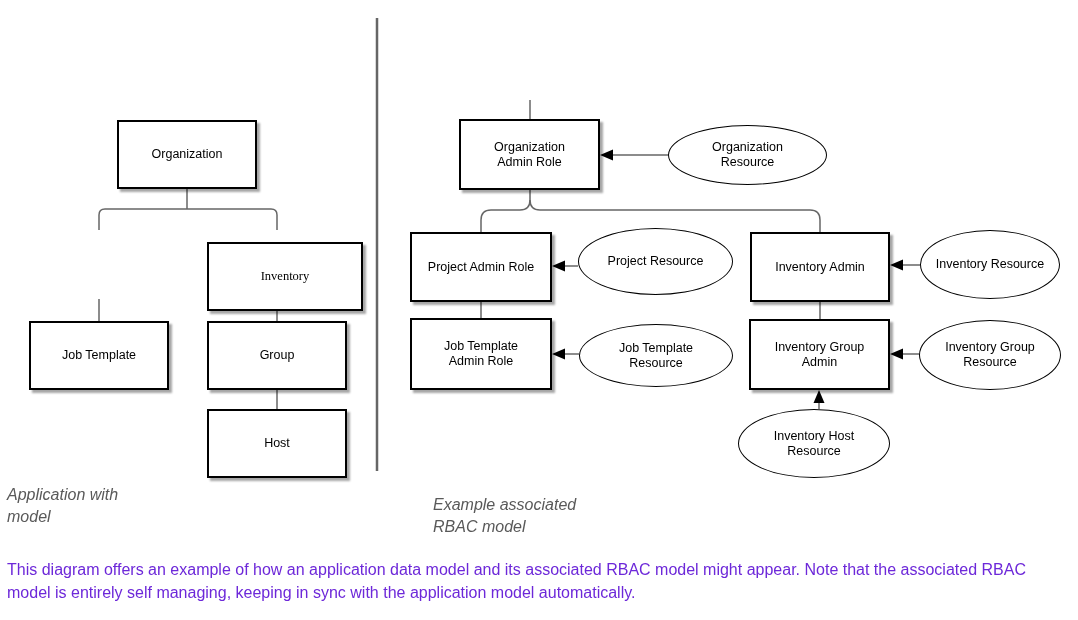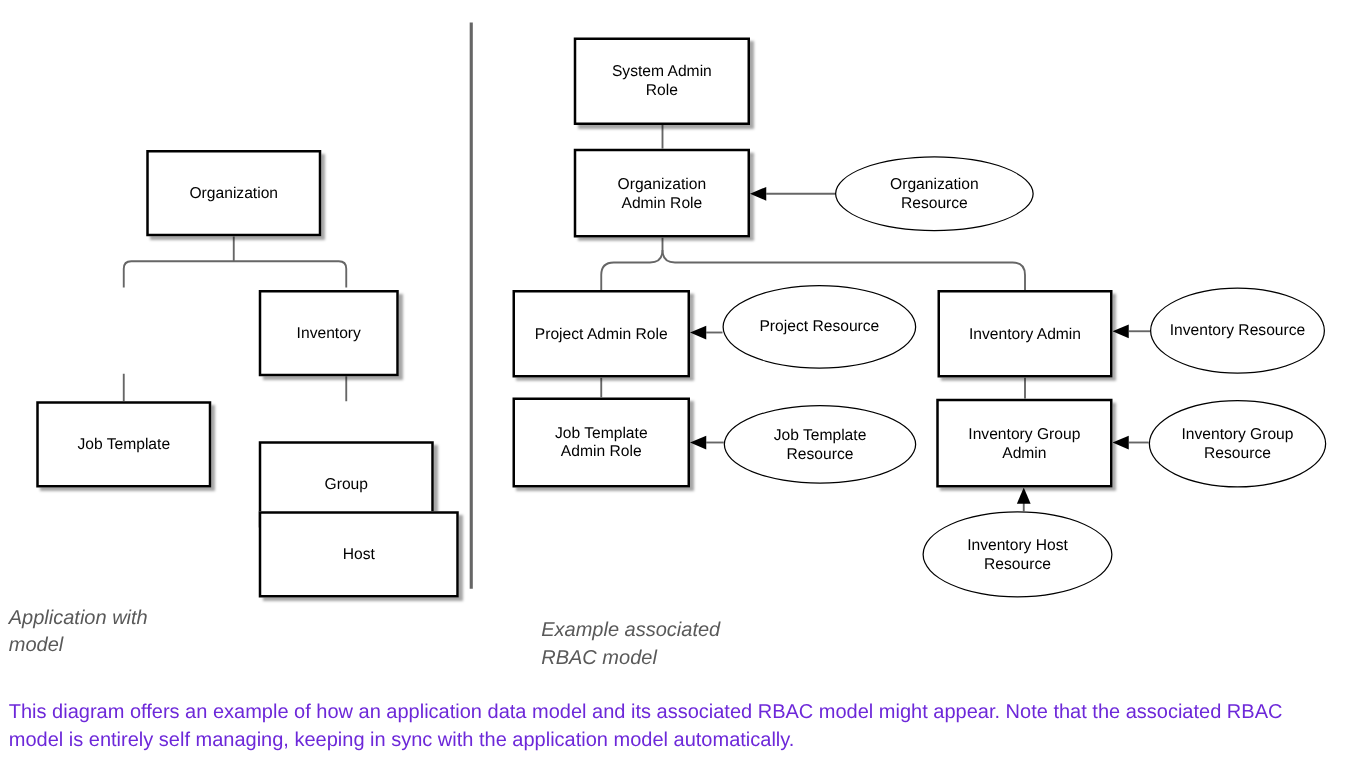--- a/index.html
+++ b/index.html
@@ -85,27 +85,25 @@
     <polygon points="552,354 565,348.5 565,359.5" fill="#000000"></polygon>
 
     <path d="M919 354 H903" stroke="#666666" stroke-width="1.5" fill="none"></path>
     <polygon points="890,354 903,348.5 903,359.5" fill="#000000"></polygon>
 
     <path d="M819 409 V402" stroke="#666666" stroke-width="1.5" fill="none"></path>
     <polygon points="819,390 813.5,403 824.5,403" fill="#000000"></polygon>
   </svg>
 
   <div class="node" style="left:117px;top:120px;width:140px;height:69px;">Organization</div>
-  <div class="node" style="left:207px;top:232px;width:112px;height:69px;">Inventory</div>
+  <div class="node" style="left:207px;top:242px;width:156px;height:69px;font-family:Liberation Serif, serif;">Inventory</div>
   <div class="node" style="left:29px;top:321px;width:140px;height:69px;">Job Template</div>
-  <div class="node" style="left:207px;top:321px;width:140px;height:69px;margin-top:32px;">Group</div>
-  <div class="node" style="left:207px;top:409px;width:160px;height:69px;">Host</div>
+  <div class="node" style="left:207px;top:321px;width:140px;height:69px;">Group</div>
+  <div class="node" style="left:207px;top:409px;width:140px;height:69px;">Host</div>
 
-  <div class="node" style="left:459px;top:30px;width:141px;height:70px;">System Admin
-Role</div>
   <div class="node" style="left:459px;top:119px;width:141px;height:71px;">Organization
 Admin Role</div>
   <div class="node" style="left:410px;top:232px;width:142px;height:70px;">Project Admin Role</div>
   <div class="node" style="left:410px;top:318px;width:142px;height:72px;">Job Template
 Admin Role</div>
   <div class="node" style="left:750px;top:232px;width:140px;height:70px;">Inventory Admin</div>
   <div class="node" style="left:749px;top:319px;width:141px;height:71px;">Inventory Group
 Admin</div>
 
   <div class="ellipse" style="left:668px;top:125px;width:159px;height:60px;">Organization

